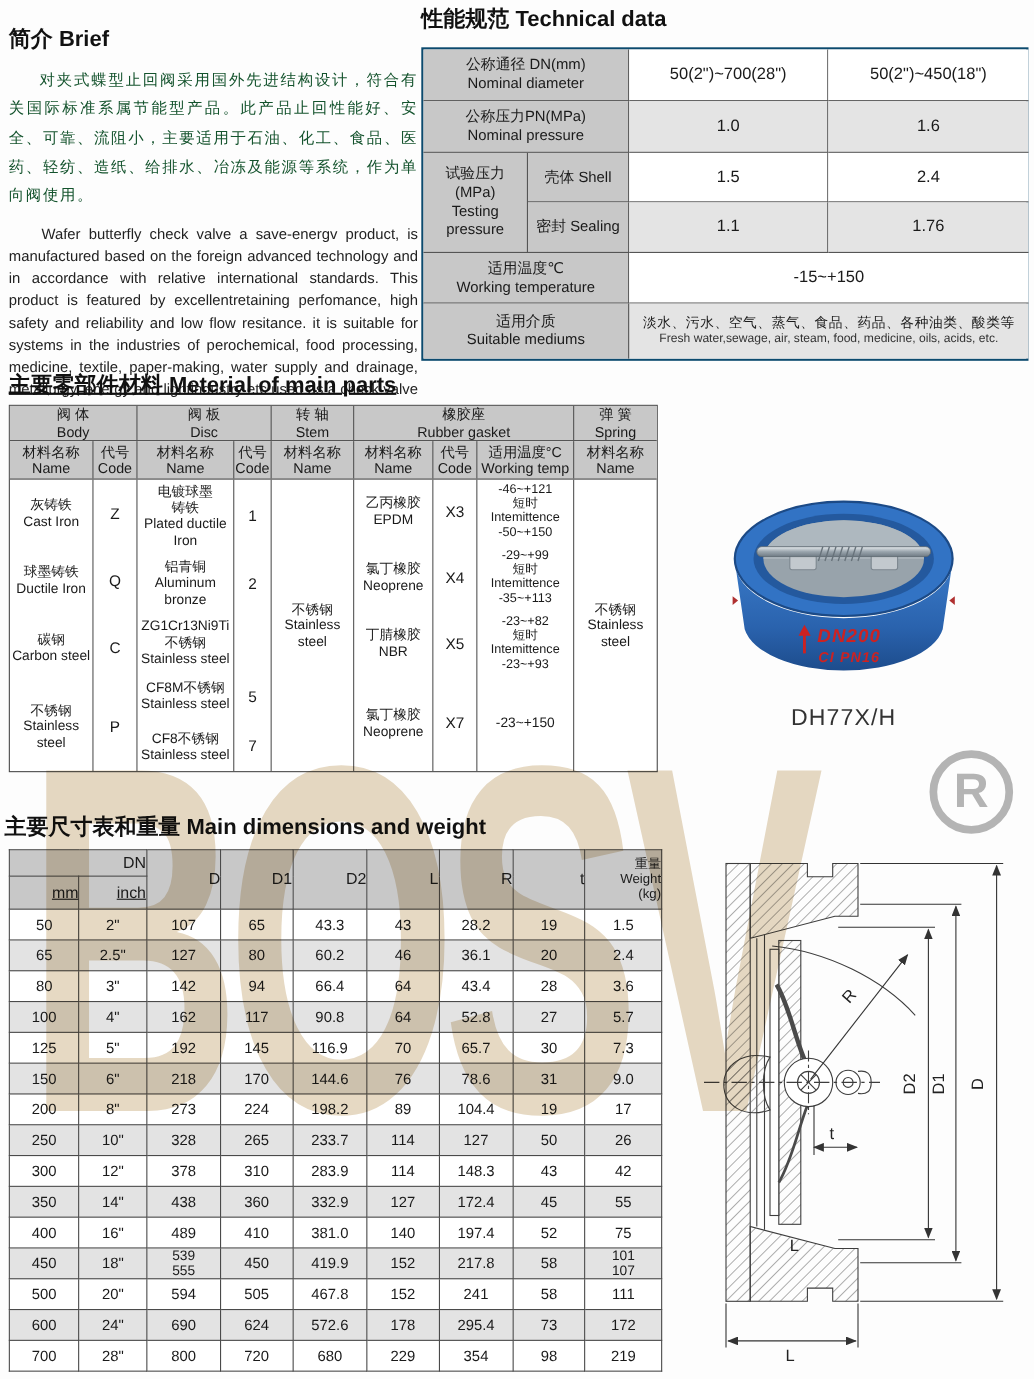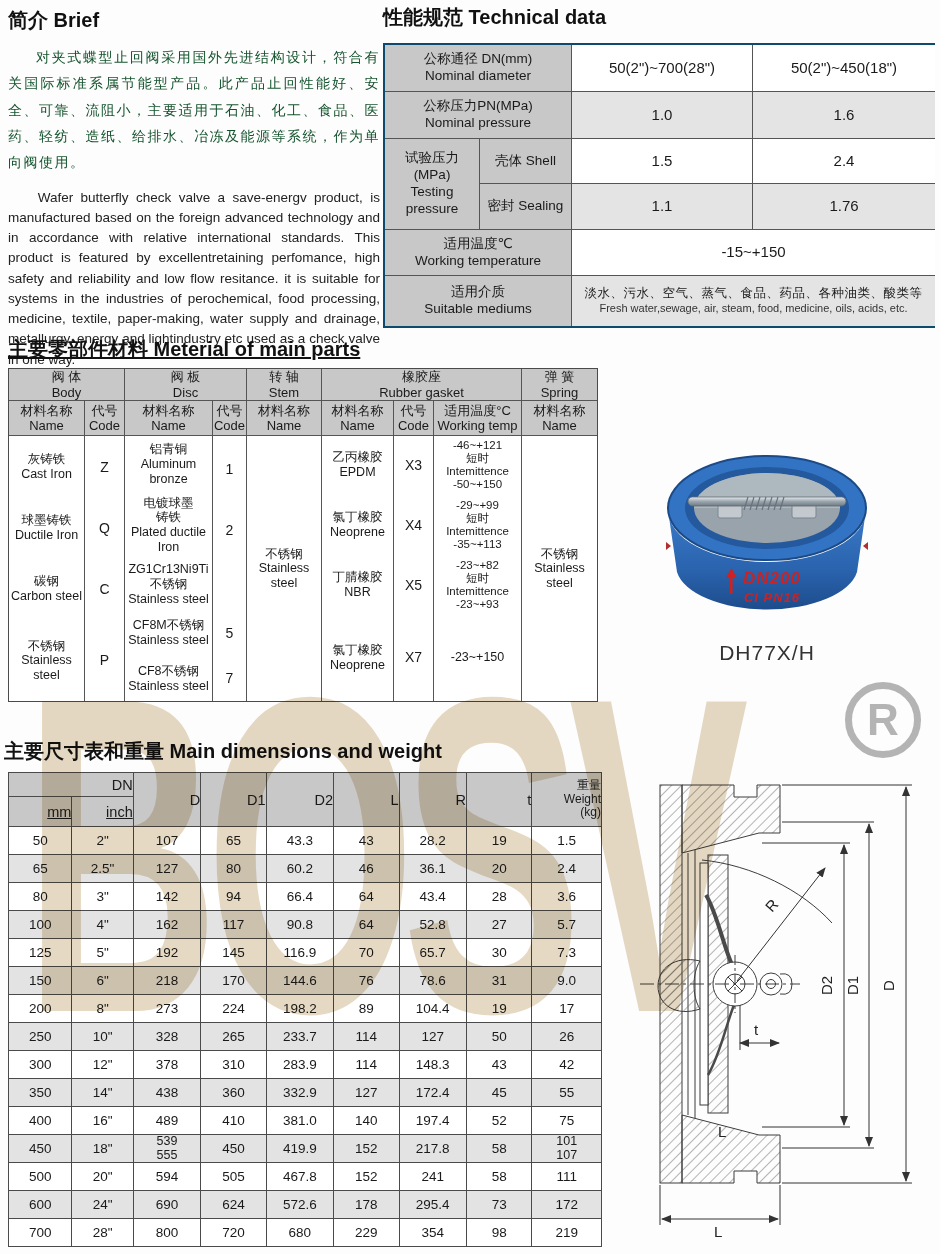--- a/index.html
+++ b/index.html
@@ -2,21 +2,21 @@
 <html><head>
 <meta charset="utf-8">
 <style>
   html,body{margin:0;padding:0;background:#fff;}
   .page{position:relative;width:940px;height:1254px;background:#fdfdfd;overflow:hidden;
         font-family:"Liberation Sans","DejaVu Sans",sans-serif;color:#1a1a1a;}
   .ml{white-space:pre-line;}
   h2.sec{font-size:20px;font-weight:bold;margin:0;color:#111;}
 
   
-  .brief{position:absolute;left:8px;top:7px;width:372px;}
+  .brief{position:absolute;left:8px;top:22px;width:372px;}
   .brief .cn{margin:10px 0 0 0;font-size:14px;line-height:1.88;letter-spacing:1.5px;
              text-align:justify;text-indent:2em;color:#14532d;}
   .brief .en{margin:12px 0 0 0;font-size:13.5px;line-height:1.5;text-align:justify;
              text-indent:2.2em;color:#222;}
 
   
   .tech{position:absolute;left:383px;top:4px;width:553px;}
   .tech-table{margin-top:12px;display:grid;width:552px;box-sizing:border-box;
               grid-template-columns:95px 92px 181px 182px;
               grid-template-rows:47px 47px 45px 46px 46px 50px;
@@ -180,27 +180,27 @@
         <div class="mc ml a4">不锈钢
 Stainless steel</div>
       </div>
       <div class="mcol" style="width:40px">
         <div class="mc code a1">Z</div>
         <div class="mc code a2">Q</div>
         <div class="mc code a3">C</div>
         <div class="mc code a4">P</div>
       </div>
       <div class="mcol" style="width:88px">
-        <div class="mc ml b2">铝青铜
-Aluminum
-bronze</div>
         <div class="mc ml b1">电镀球墨
 铸铁
 Plated ductile
 Iron</div>
+        <div class="mc ml b2">铝青铜
+Aluminum
+bronze</div>
         <div class="mc ml b3">ZG1Cr13Ni9Ti
 不锈钢
 Stainless steel</div>
         <div class="mc ml b4">CF8M不锈钢
 Stainless steel</div>
         <div class="mc ml b5">CF8不锈钢
 Stainless steel</div>
       </div>
       <div class="mcol" style="width:34px">
         <div class="mc code b1">1</div>

